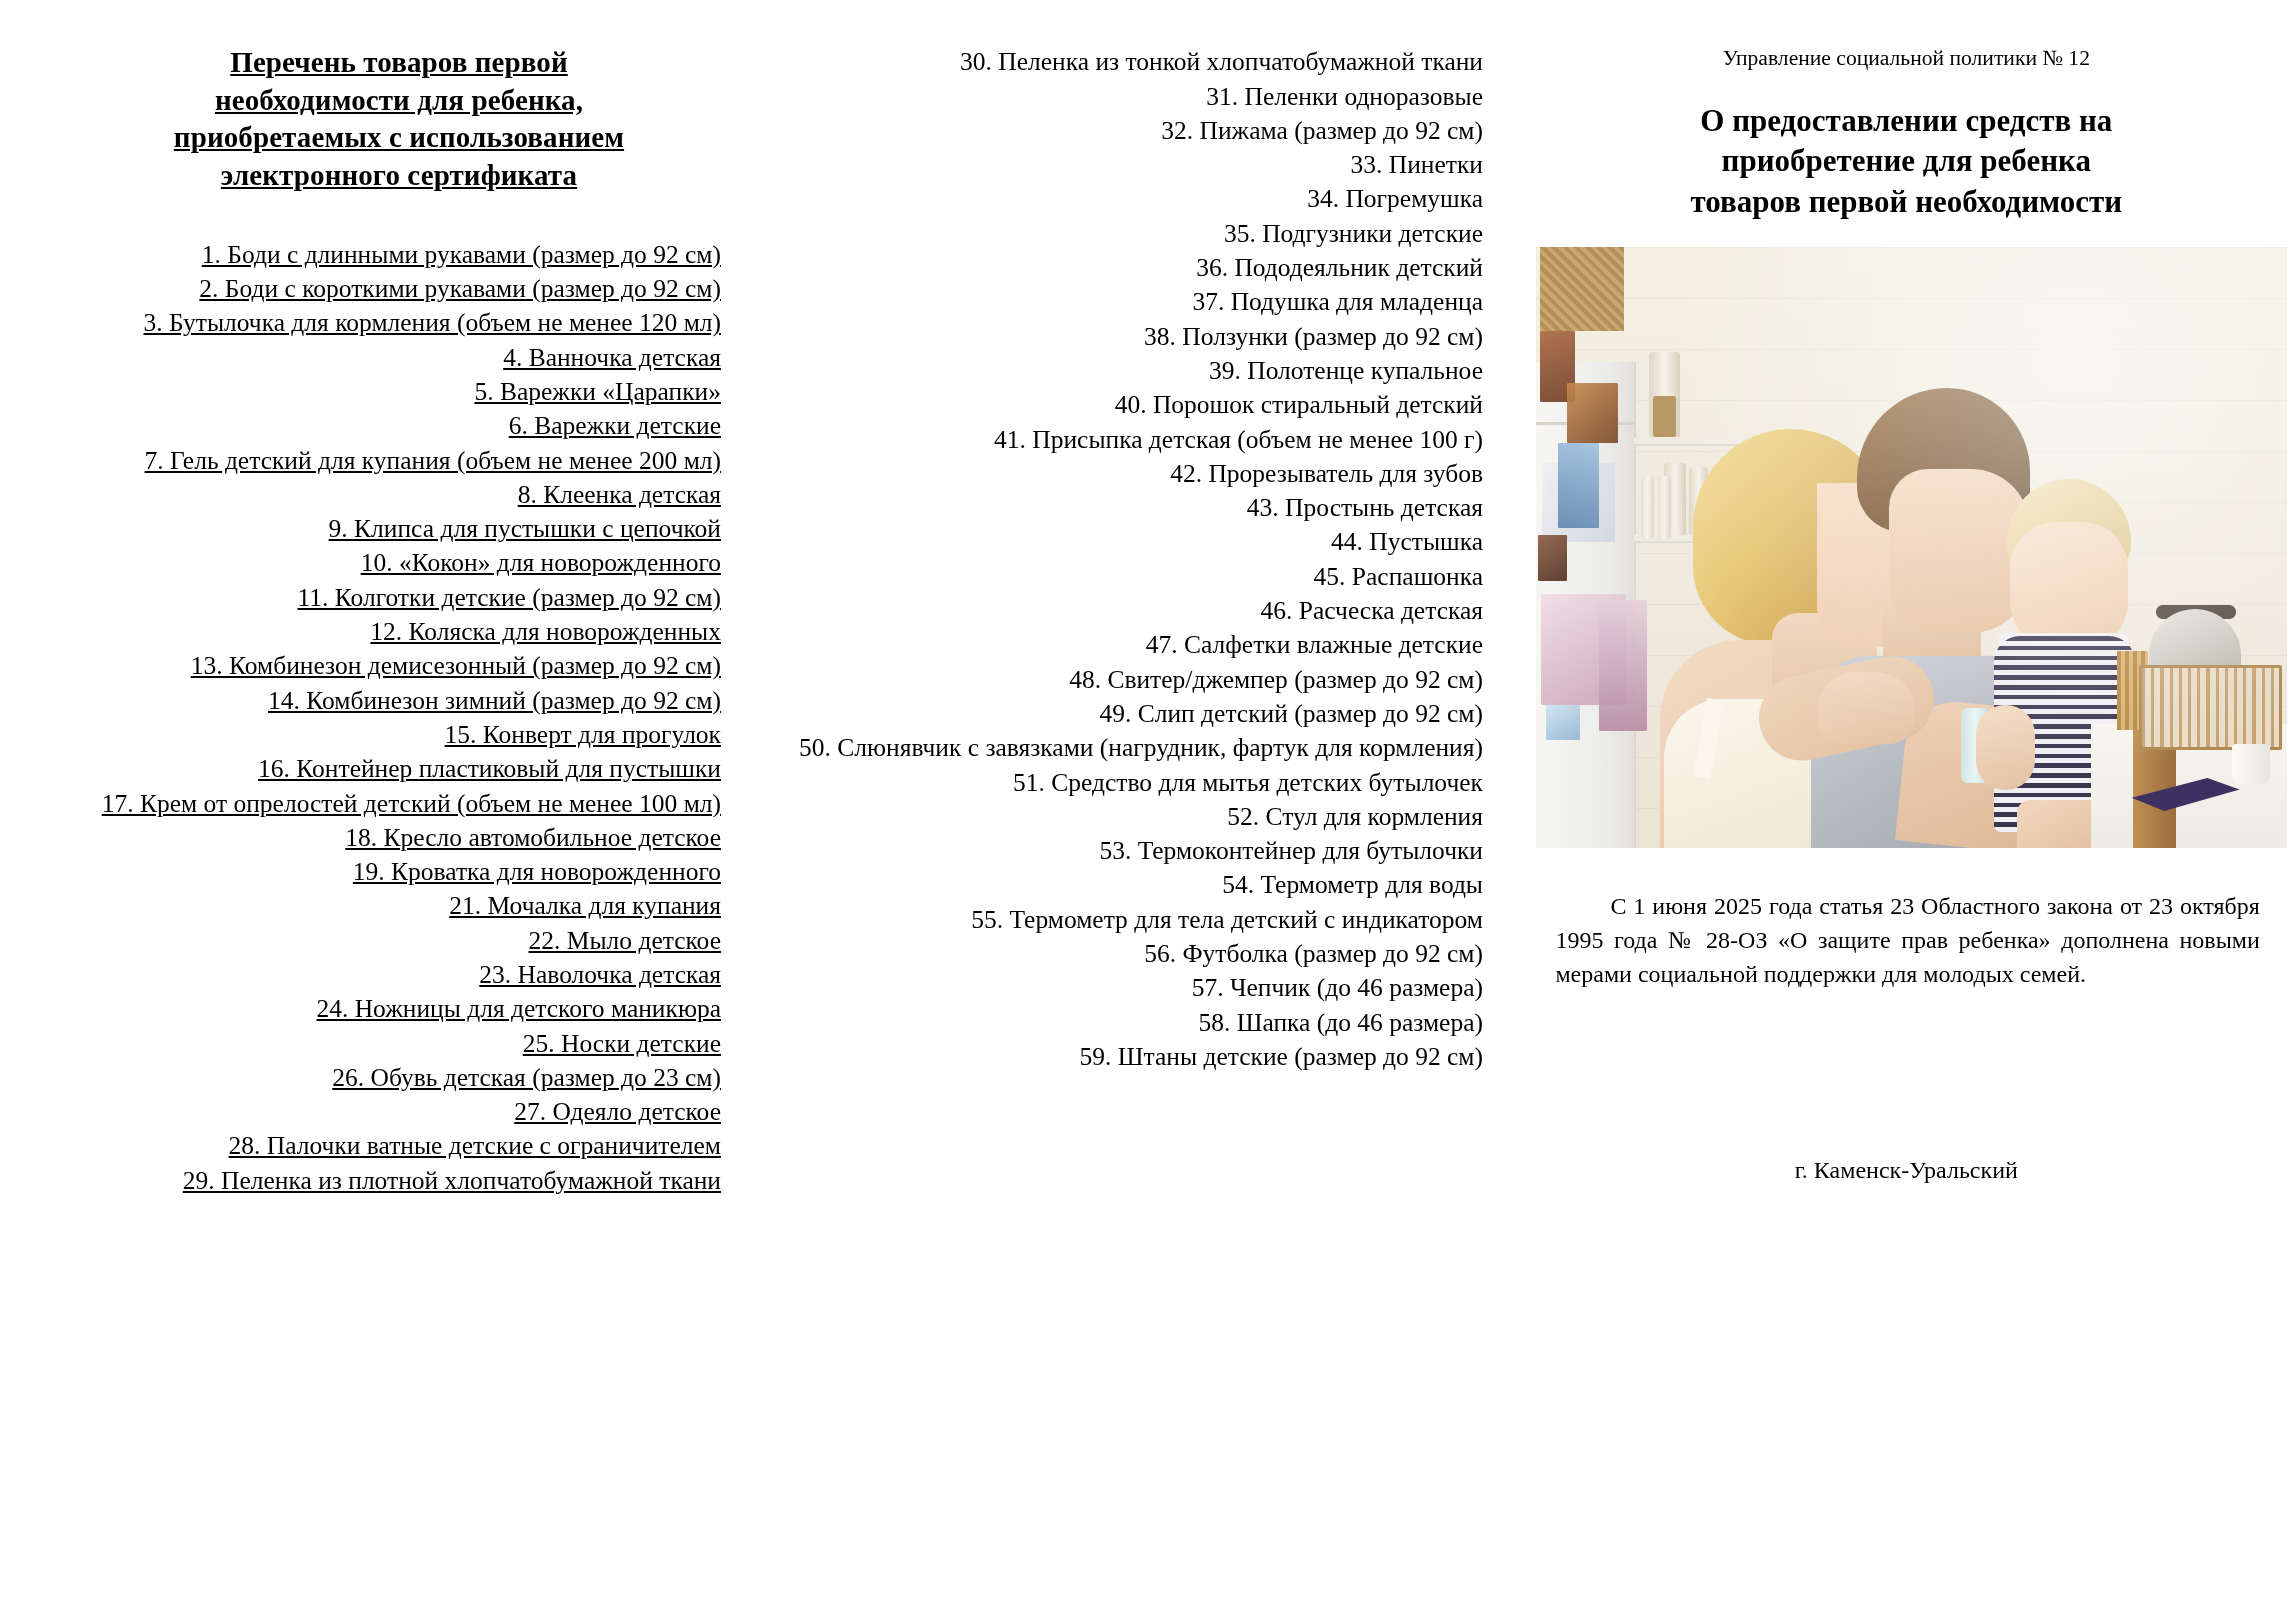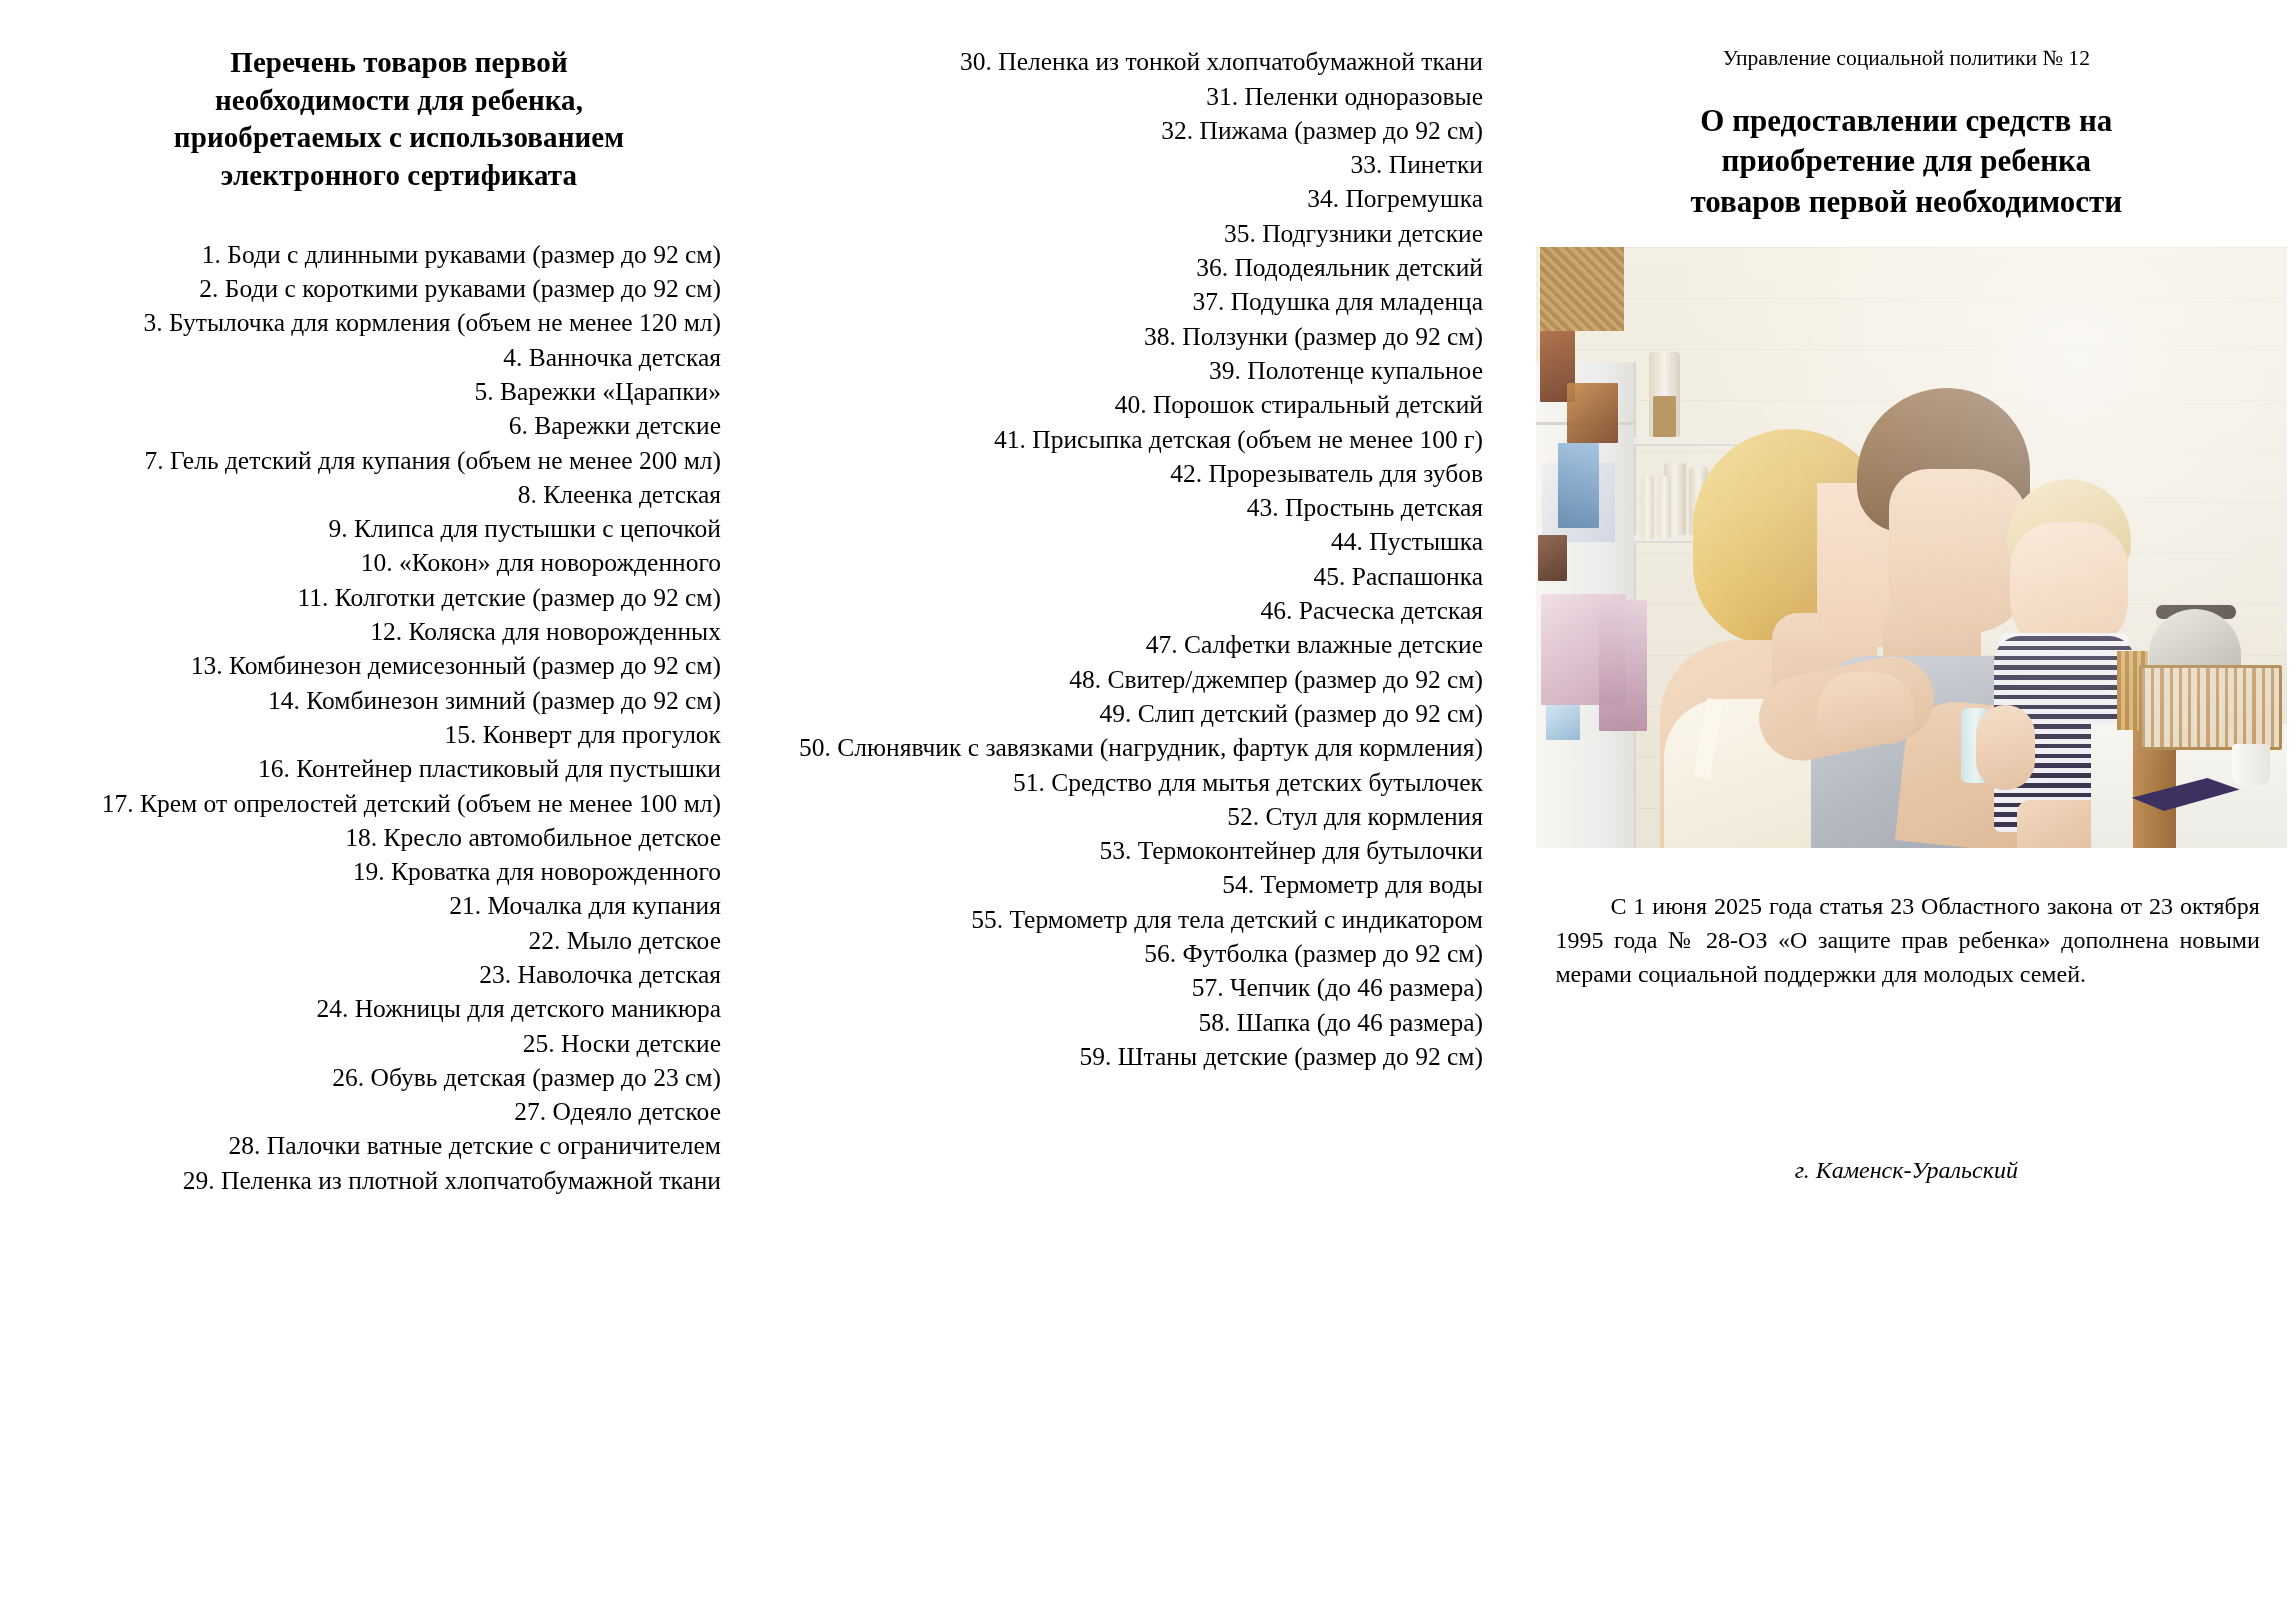--- a/index.html
+++ b/index.html
@@ -26,20 +26,21 @@
 
   
   .col {
     position: relative;
     height: 100%;
     box-sizing: border-box;
   }
   .col-1 {
     width: 762px;
     padding: 44px 41px 0 77px;
+    text-decoration: underline;
   }
   .col-2 {
     width: 762px;
     padding: 44px 41px 0 11.8px;
   }
   .col-3 {
     width: 771px;
     padding: 44px 26px 0 19.6px;
   }
 
@@ -362,21 +363,20 @@
     line-height: 1.42;
     text-align: justify;
     text-indent: 55px;
     margin: 41px 9.2px 0 11.8px;
   }
   .city {
     font-size: 24px;
     line-height: 1.3;
     text-align: center;
     margin: 164px 0 0 0;
-    font-style: italic;
   }
 </style>
 </head>
 <body>
 
 <div class="page">
 
   <div class="col col-1">
     <div class="list-heading">
       <span class="hl">Перечень товаров первой</span>

